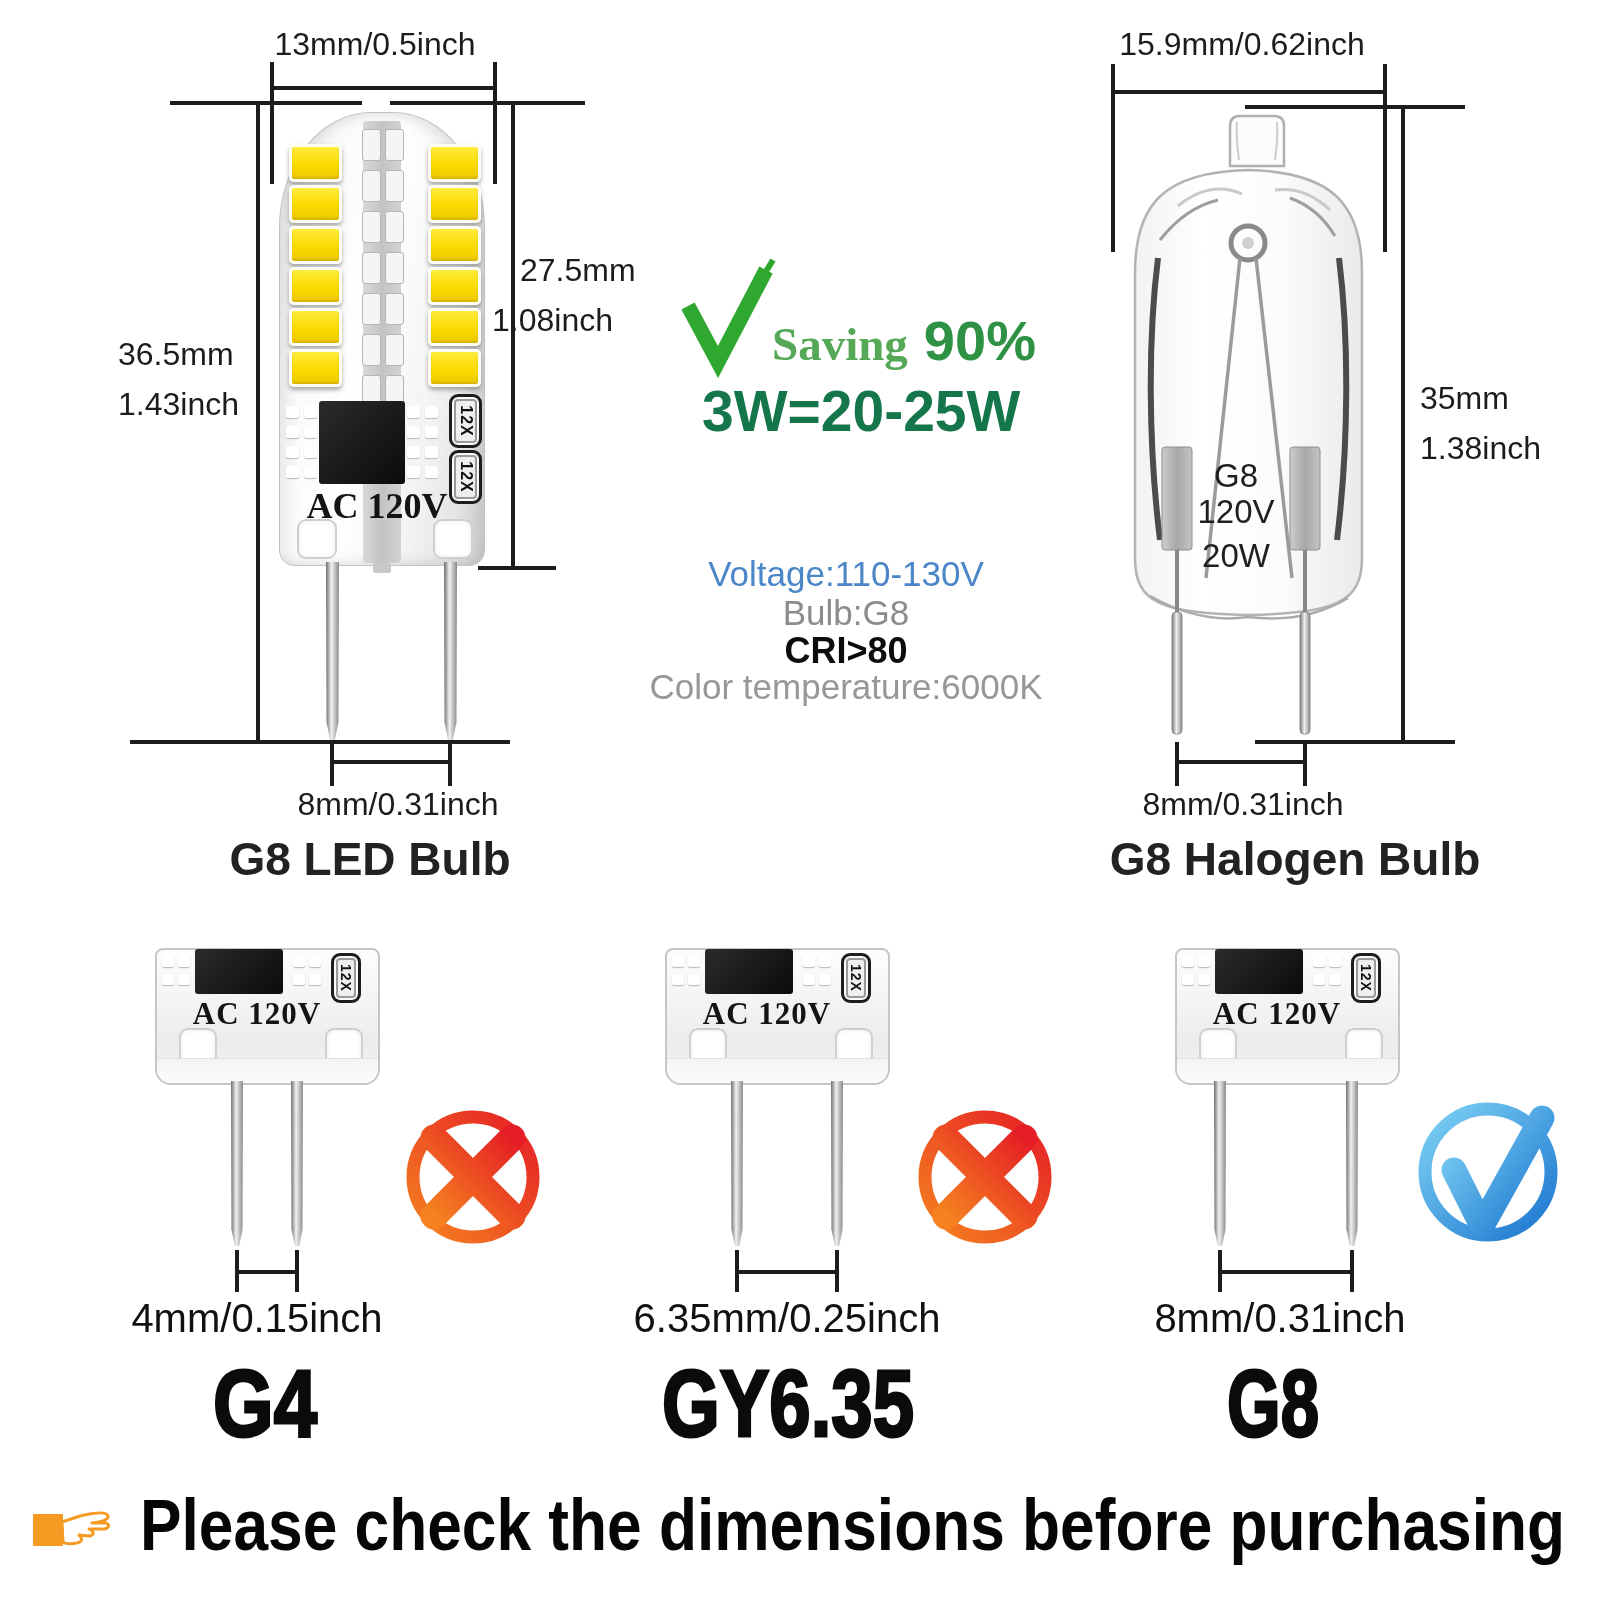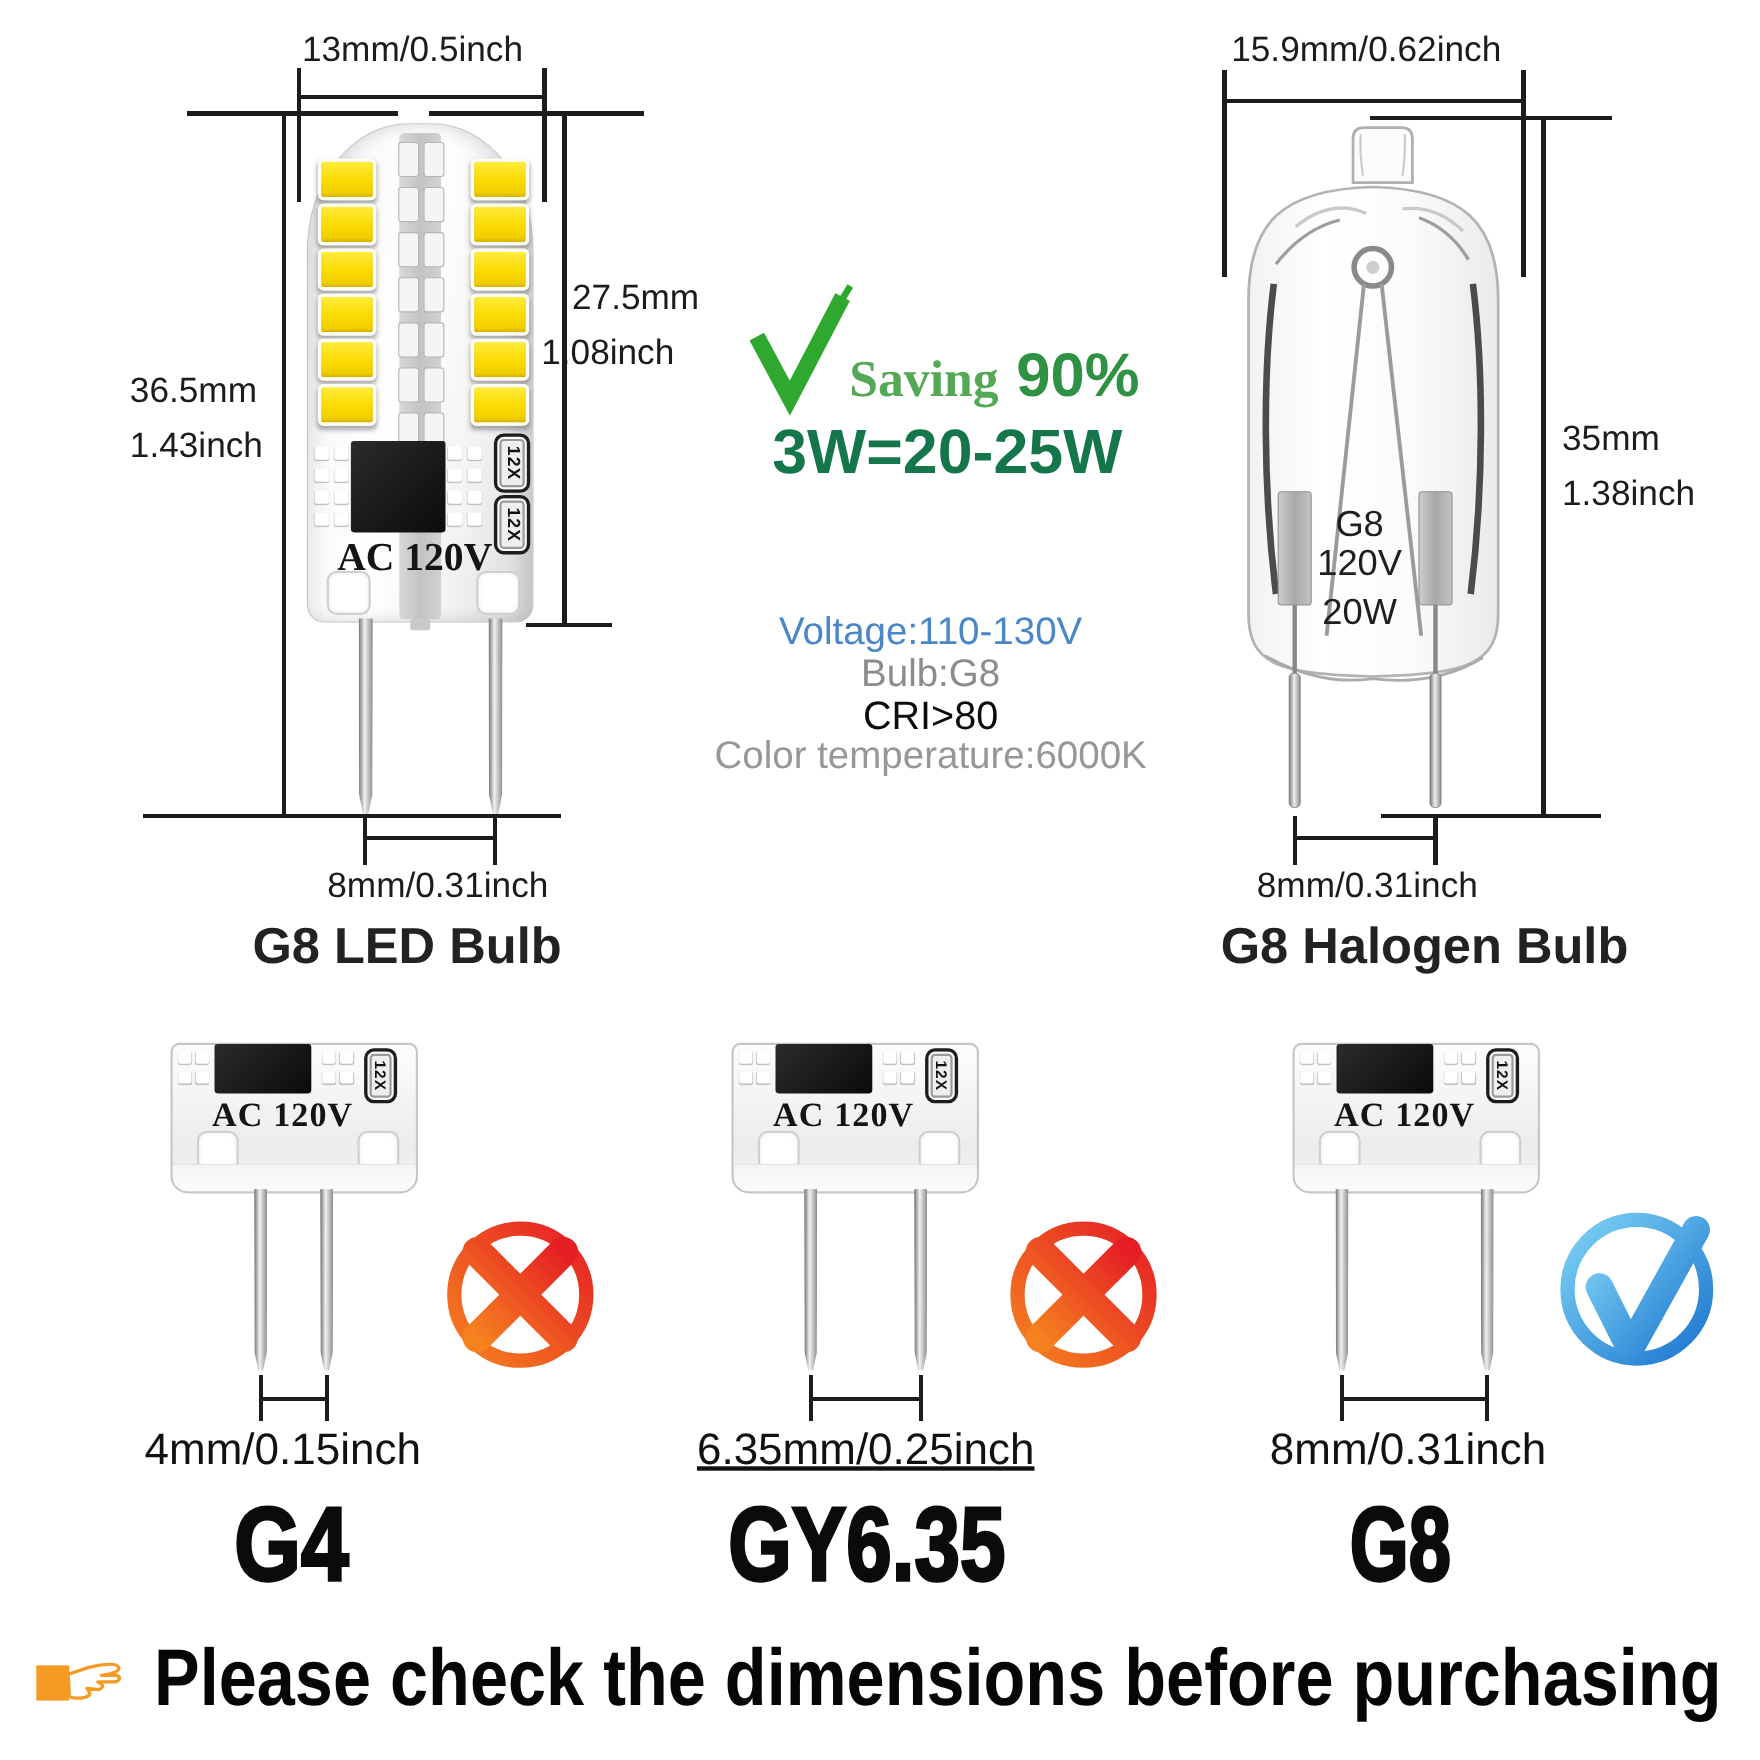--- a/index.html
+++ b/index.html
@@ -40,21 +40,21 @@
 
   
   #saving-row{position:absolute;left:772px;top:308px;display:flex;align-items:baseline;gap:16px;white-space:nowrap;}
   #saving-word{font-family:"Liberation Serif",serif;font-weight:bold;font-size:47px;color:#55a855;}
   #saving-pct{font-weight:bold;font-size:56px;color:#2e9143;}
   #equation{position:absolute;left:702px;top:378px;width:300px;text-align:center;
     font-weight:bold;font-size:57px;color:#15764b;white-space:nowrap;}
   .spec{position:absolute;left:546px;width:600px;text-align:center;white-space:nowrap;margin-top:40px;}
   #spec-voltage{top:514px;font-size:35px;color:#4a86c8;}
   #spec-base{top:553px;font-size:35px;color:#8c8c8c;}
-  #spec-cri{top:590px;font-size:36px;color:#0c0c0c;font-weight:normal;}
+  #spec-cri{top:590px;font-size:36px;color:#0c0c0c;font-weight:bold;}
   #spec-ct{top:627px;font-size:35px;color:#979797;}
 
   
   .base-card{position:absolute;top:948px;width:225px;height:300px;}
   .bbody{position:absolute;left:0;top:0;width:225px;height:137px;
     background:linear-gradient(180deg,#fdfdfd,#ececec 70%,#f5f5f5);
     border:2px solid #c6c6c6;border-radius:8px 8px 16px 16px;box-sizing:border-box;}
   .bbody .blkchip{left:38px;top:-1px;width:88px;height:45px;}
   .bbody .sgrid{grid-template-columns:12px 12px;gap:7px 4px;}
   .bbody .sgrid i{height:11px;}
@@ -281,21 +281,21 @@
       <div class="badge">
           <span>12X</span>
         </div>
       <div class="notch n1"></div>
       <div class="notch n2"></div>
       <div class="glassband"></div>
     </div>
     <div class="pinv pin1"></div>
     <div class="pinv pin2"></div>
   </div>
-  <div class="pinlabel" style="left:607px;text-decoration:underline;">6.35mm/0.25inch</div>
+  <div class="pinlabel" style="left:607px;">6.35mm/0.25inch</div>
   <svg class="bigname abs" style="left:628px;top:1352px;" width="320" height="105">
     <text x="160" y="84" font-size="95" text-anchor="middle" textLength="252" lengthAdjust="spacingAndGlyphs">GY6.35</text>
   </svg>
 
   <div class="base-card base-g8" style="left:1175px;">
     <div class="bbody">
       <div class="blkchip"></div>
       <div class="sgrid bsl">
           <i></i>
           <i></i>

